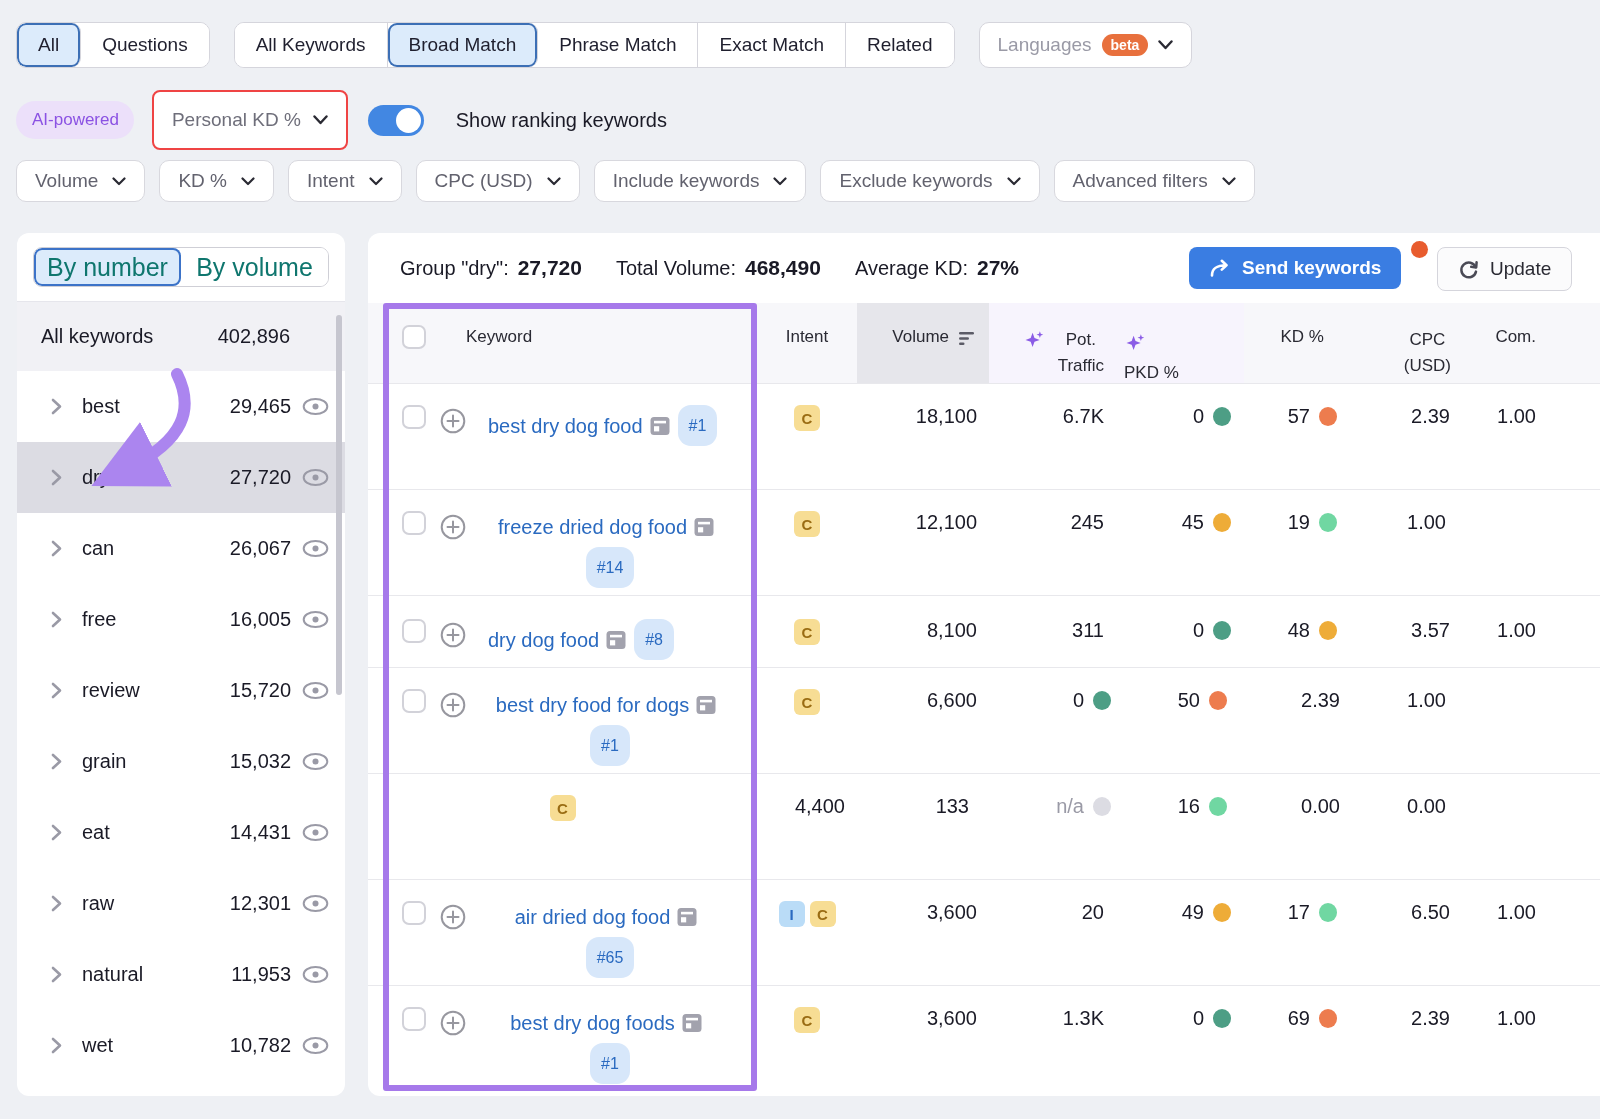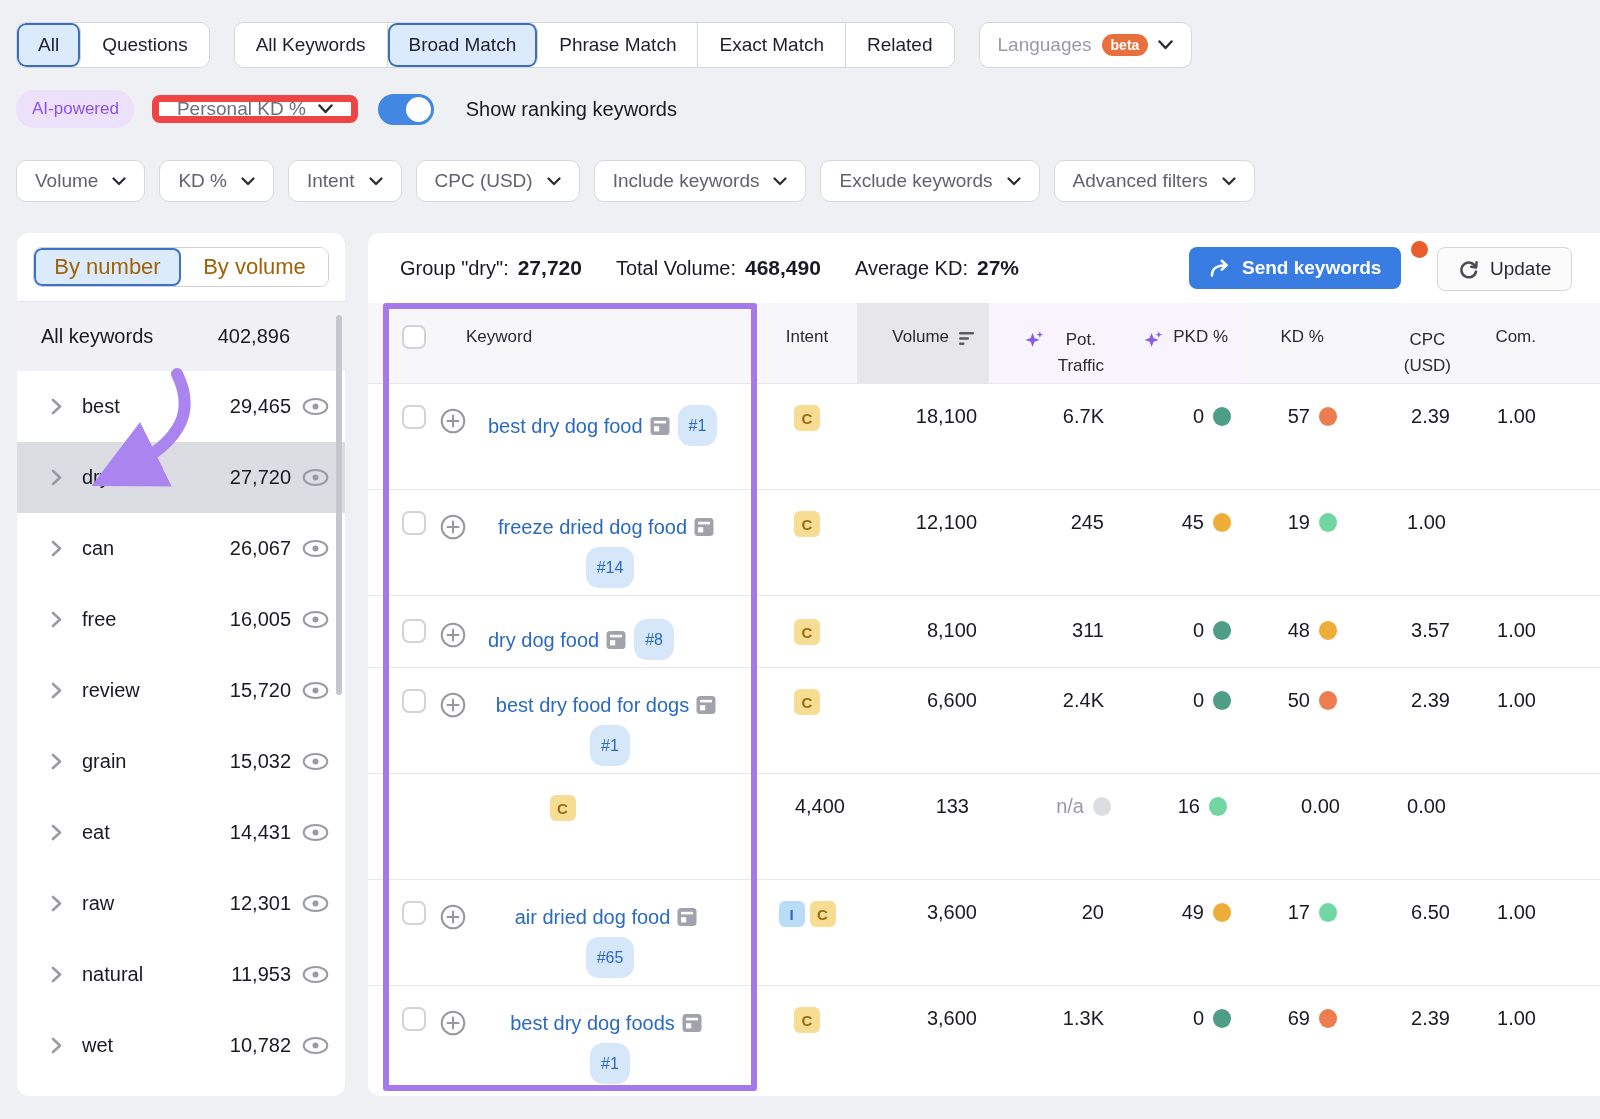--- a/index.html
+++ b/index.html
@@ -18,37 +18,37 @@
     border-radius:10px; height:46px; padding:0 18px; font-size:19px; color:#9a9aa6; cursor:pointer; font-family:inherit; }
   .beta-badge { background:#e8703d; color:#fff; font-size:14px; font-weight:bold; border-radius:11px; padding:3px 9px; }
   .chev { color:#2a2a33; display:inline-flex; }
 
   .search-row { left:16px; top:90px; gap:18px; }
   .ai-wrap { display:flex; align-items:center; background:#ece0fa; border-radius:24px; height:38px; padding:0 3px 0 16px; }
   .ai-label { color:#8b52e3; font-size:17px; margin-right:12px; }
   .search-box { display:flex; align-items:center; background:#fff; border:2px solid #a178e8; border-radius:22px;
     height:44px; width:442px; padding:0 14px 0 12px; gap:9px; }
   .search-box input { border:none; outline:none; font-size:20px; flex:1; color:#1a1a26; font-family:inherit; background:transparent; }
-  .drop-btn { display:flex; align-items:center; gap:12px; background:#fff; border:7px solid #ef4444; border-radius:8px;
-    height:28px; padding:0 18px; font-size:19px; color:#6e6e7a; cursor:pointer; font-family:inherit; }
+  .drop-btn { display:flex; align-items:center; gap:12px; background:#fff; border:2px solid #ef4444; border-radius:8px;
+    height:60px; padding:0 18px; font-size:19px; color:#6e6e7a; cursor:pointer; font-family:inherit; }
   .toggle { width:56px; height:31px; border-radius:16px; background:#4287e2; position:relative; cursor:pointer; margin-left:2px; }
   .toggle .knob { position:absolute; right:3px; top:3px; width:25px; height:25px; border-radius:50%; background:#fff; }
   .toggle-label { font-size:20px; margin-left:14px; }
 
   .filters-row { left:16px; top:160px; gap:14px; }
   .filter-btn { display:flex; align-items:center; gap:14px; background:#fff; border:1px solid #d8d8de; border-radius:10px;
     height:42px; padding:0 18px; font-size:19px; color:#62626e; cursor:pointer; font-family:inherit; }
 
   
   .sidebar { position:absolute; left:17px; top:233px; width:328px; height:863px; background:#fff;
     border-radius:12px; overflow:hidden; }
   .seg-wrap { padding:14px 16px 14px; border-bottom:1px solid #e6e6ec; }
   .seg { display:flex; border:1px solid #cfcfd6; border-radius:9px; height:40px; overflow:hidden; }
-  .seg-item { flex:1; display:flex; align-items:center; justify-content:center; font-size:22px; background:#fff;
-    border:none; cursor:pointer; color:#a16207; font-family:inherit; }
+  .seg-item { flex:1; display:flex; align-items:center; justify-content:center; font-size:25px; background:#fff;
+    border:none; cursor:pointer; color:#0f766e; font-family:inherit; }
   .seg-item.selected { background:#dcebfb; box-shadow:inset 0 0 0 2px #3c73c8; border-radius:8px; }
   .all-row { display:flex; align-items:center; height:69px; background:#f1f1f5; padding:0 55px 0 24px; font-size:20px; }
   .all-row .cnt { margin-left:auto; }
   .group-row { display:flex; align-items:center; height:71px; padding:0 16px 0 34px; font-size:20px; cursor:pointer; }
   .group-row.selected { background:#dcdce3; }
   .group-row .glabel { margin-left:20px; }
   .group-row .gcount { margin-left:auto; }
   .group-row .eye { margin-left:11px; display:inline-flex; }
   .chev-r { display:inline-flex; color:#9a9aa6; }
   .sb-scroll { position:absolute; right:3px; top:82px; width:6px; height:380px; border-radius:3px; background:#c6c6cf; }
@@ -71,21 +71,21 @@
 
   .grid-row { display:grid; grid-template-columns:389px 100px 132px 135px 120px 110px 110px 90px; }
   .thead { background:#f7f7fa; height:80px; font-size:17px; color:#2a2a33; }
   .th { display:flex; align-items:flex-start; padding-top:24px; }
   .th-keyword { padding-left:34px; gap:40px; align-items:flex-start; }
   .th-intent { justify-content:center; }
   .th-volume { background:#e6e6eb; justify-content:flex-end; padding-right:12px; gap:10px; }
   .th-ai { background:#f7f4fd; }
   .th-pot { justify-content:flex-end; padding-right:20px; gap:12px; }
   .th-pot .two-line { text-align:center; line-height:26px; }
-  .th-pkd { justify-content:flex-end; padding-right:16px; gap:8px; }
+  .th-pkd { justify-content:flex-end; padding-right:16px; gap:8px;flex-direction:column; }
   .th-kd { justify-content:flex-end; padding-right:30px; }
   .th-cpc { justify-content:flex-end; padding-right:13px; text-align:center; line-height:26px; }
   .th-com { justify-content:flex-end; padding-right:18px; }
   .two-line { display:block; }
 
   .trow { border-top:1px solid #e8e8ec; height:106px; font-size:20px; }
   .trow.single { height:72px; }
   .td { display:flex; align-items:flex-start; padding-top:21px; }
   .trow.single .td { padding-top:23px; }
   .td-keyword { padding-left:34px; gap:14px; align-items:flex-start; }
@@ -641,23 +641,20 @@
                 <rect x="4" y="10.2" width="5.2" height="5.2" fill="#fff"></rect>
               </svg></span><span class="rank-badge">#1</span>
       </span>
     </div>
     <div class="td td-intent">
           <span class="intent-badge intent-C">C</span>
         </div>
     <div class="td td-num td-volume">
           <span>6,600</span>
         </div>
-    <div class="td td-num td-pot">
-          <span>2.4K</span>
-        </div>
     <div class="td td-num td-pkd">
           <span class="val-dot">
             <span class="pkd-val">0</span>
             <span class="dot dot-teal"></span>
           </span>
         </div>
     <div class="td td-num td-kd">
           <span class="val-dot">
             <span class="kd-val">50</span>
             <span class="dot dot-orange"></span>

